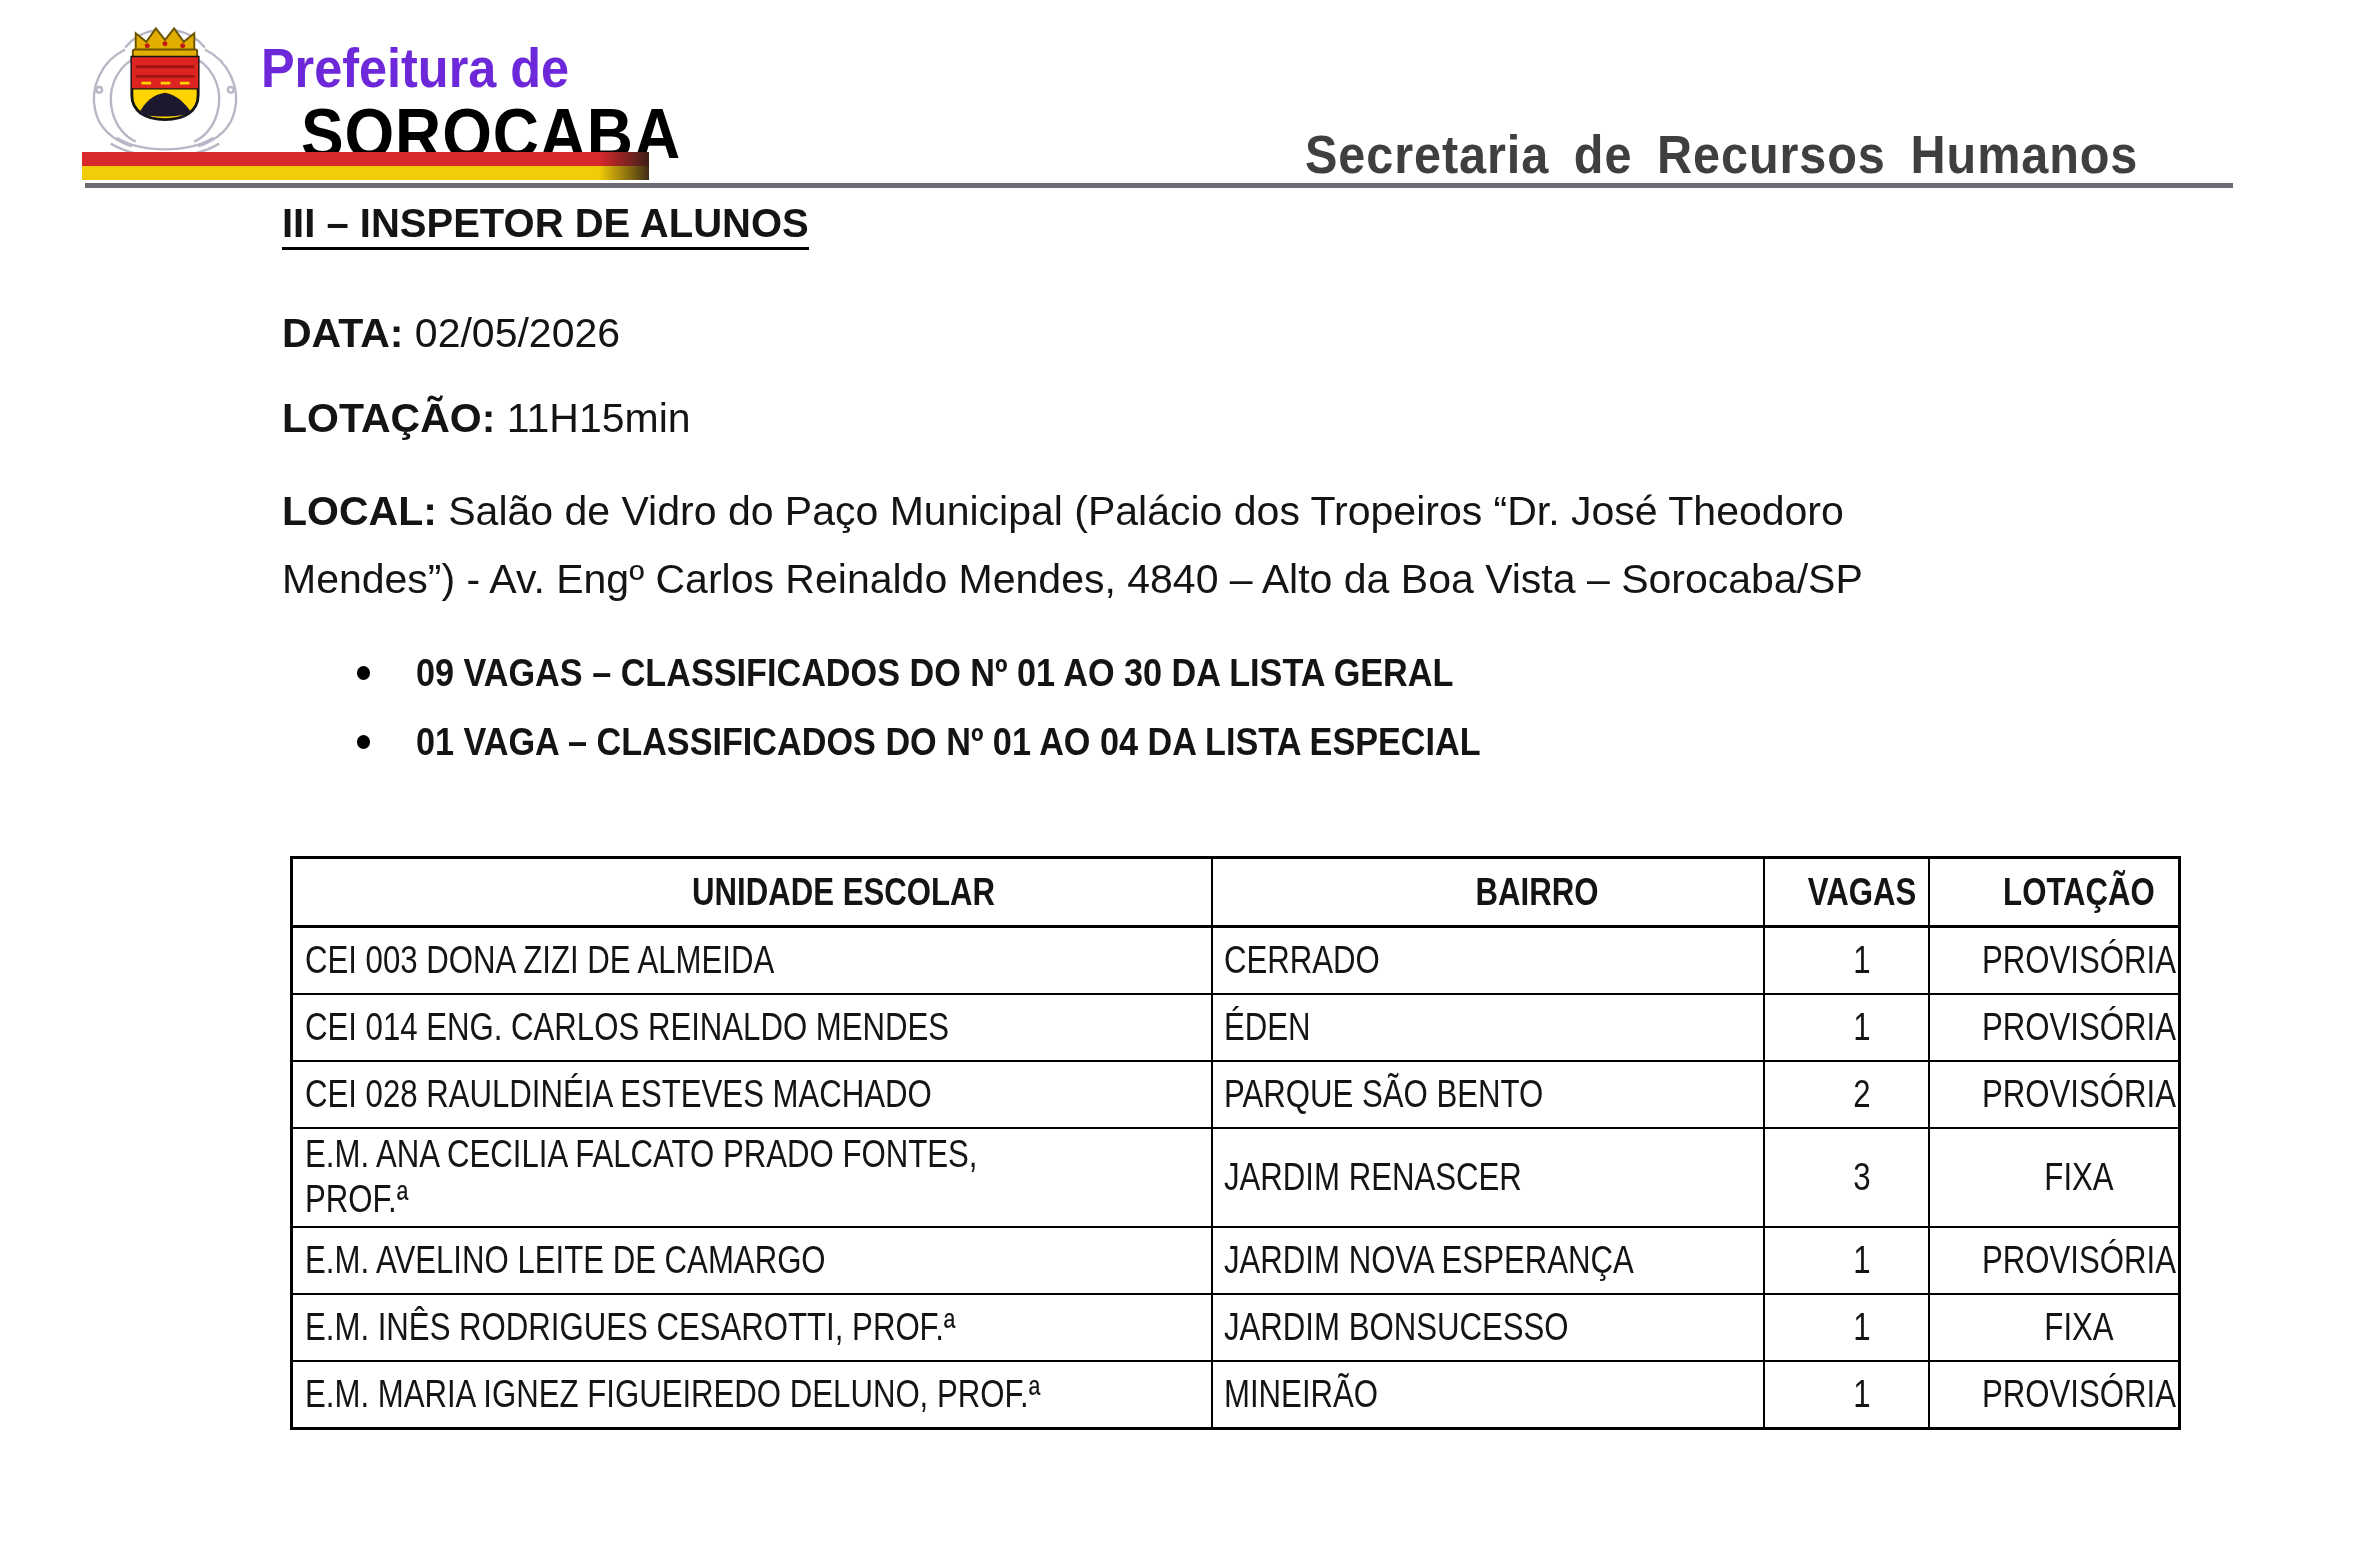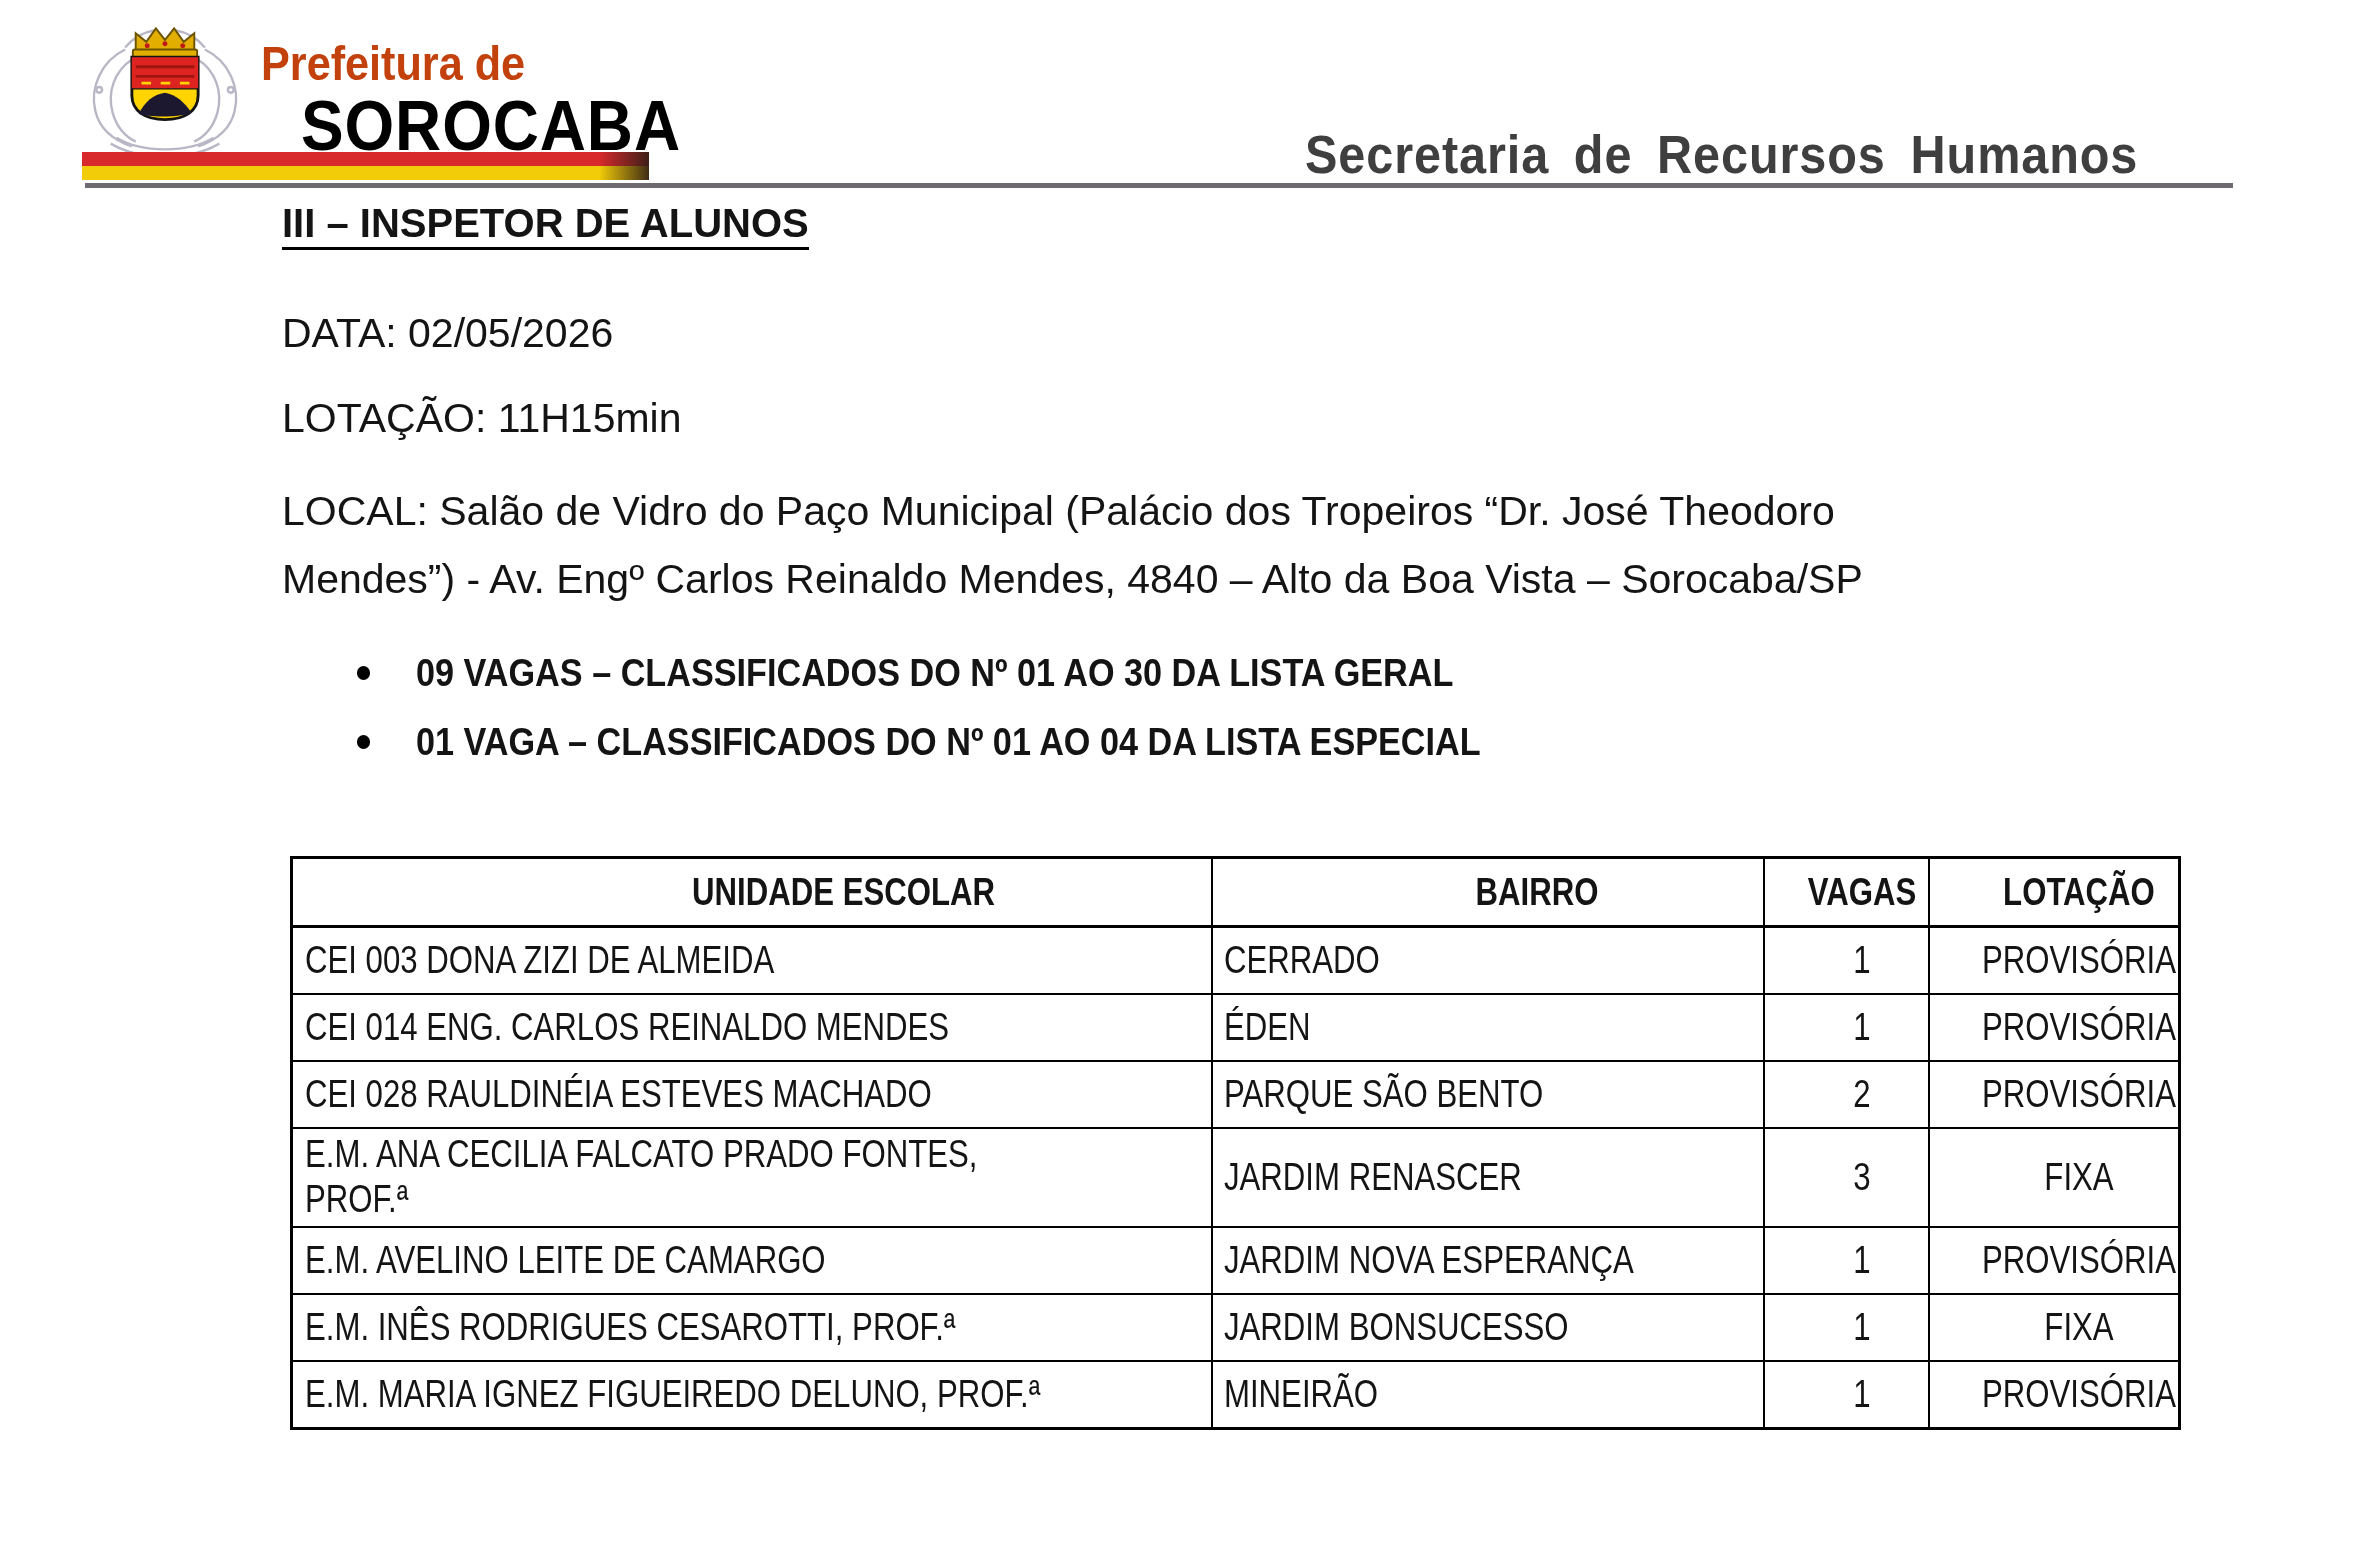--- a/index.html
+++ b/index.html
@@ -6,41 +6,41 @@
   html,body { background:#ffffff; }
   body {
     width:2373px; height:1546px; position:relative;
     font-family:"Liberation Sans", sans-serif;
     color:#141414;
   }
 
   
   .crest { position:absolute; left:80px; top:19px; width:170px; height:133px; }
   .logo-text { position:absolute; left:261px; top:40px; line-height:1; white-space:nowrap; }
-  .logo-line1 { font-size:48px; font-weight:bold; color:#c2410c; }
+  .logo-line1 { font-size:56px; font-weight:bold; color:#6d28d9; }
   .logo-line2 { font-size:71px; font-weight:bold; color:#000000; margin-top:1.9px; letter-spacing:1px;margin-left:40px; }
   .sq { display:inline-block; transform-origin:0 50%; }
   .sq90 { transform:scaleX(.90); }
 
   .stripes { position:absolute; left:82px; top:152px; width:567px; height:28px; }
   .stripe-red { height:14.4px; background:#d8292c; }
   .stripe-yellow { height:13.4px; background:#f2cc08; }
   .stripe-cap { position:absolute; right:0; top:0; width:50px; height:28px;
     background:linear-gradient(90deg, rgba(50,28,20,0), rgba(48,30,22,.92)); }
 
   .header-rule { position:absolute; left:85px; top:183px; width:2148px; height:4.8px; background:#6f6a72; }
 
   .secretariat { position:absolute; right:142px; top:123px; font-size:54px; font-weight:bold;
     color:#3f3f3f; white-space:nowrap; letter-spacing:1px; word-spacing:11.5px; }
 
   
   .doc-title { position:absolute; left:282px; top:200px; font-size:40px; font-weight:bold;
     line-height:46px; border-bottom:3.8px solid #000; padding-bottom:1px; white-space:nowrap; }
   .field { position:absolute; left:282px; font-size:41px; line-height:48px; white-space:nowrap; }
-  .field b { font-weight:normal; }
+  .field b { font-weight:bold; }
   .field-data { top:309px; }
   .field-horario { top:394px; }
   .field-local { top:477px; line-height:68px; white-space:normal; }
 
   .bullets { position:absolute; left:357px; top:651px; }
   .bullet-item { display:flex; align-items:flex-start; margin-bottom:25px; }
   .bullet-dot { width:13.4px; height:13.4px; border-radius:50%; background:#000; margin:15.4px 46px 0 0; flex:0 0 auto; }
   .bullet-text { font-size:38px; font-weight:bold; line-height:44px; white-space:nowrap; }
 
   

